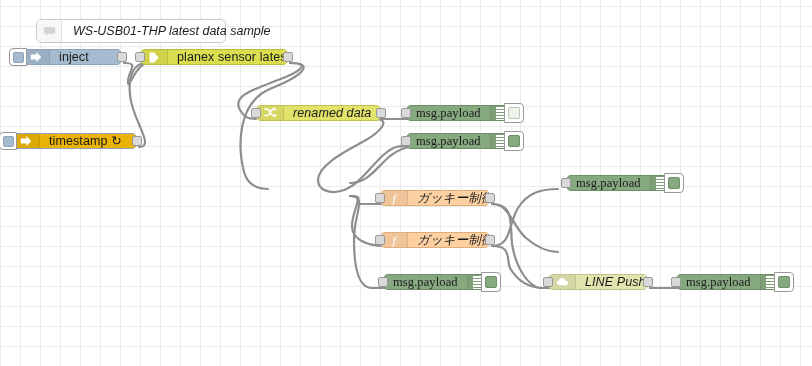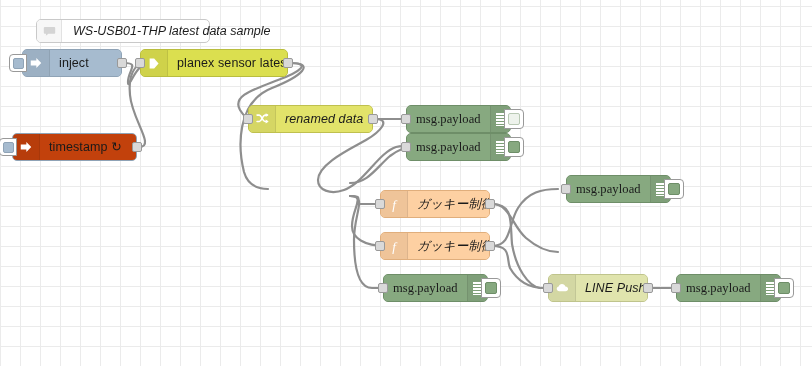--- a/index.html
+++ b/index.html
@@ -31,21 +31,21 @@
     stroke: #8e8e8e;
     stroke-width: 2.2;
     stroke-linecap: round;
   }
 
   
   .node {
     position: absolute;
     display: flex;
     align-items: stretch;
-    height: 28px;
+    height: 16px;
     border-radius: 5px;
     border: 1px solid #999999;
     overflow: visible;
   }
   .node .body {
     display: flex;
     align-items: center;
     flex: 1 1 auto;
     border-radius: 4px;
     overflow: hidden;
@@ -214,21 +214,21 @@
 
     <path class="wire" d="M492,204 C 514,204 510,222 512,244 C 516,268 528,286 540,288 C 546,288 550,288 554,288"></path>
 
     <path class="wire" d="M492,246 C 512,246 508,224 518,208 C 528,192 542,189 558,189"></path>
 
     <path class="wire" d="M492,246 C 512,246 506,258 510,268 C 518,282 530,288 544,288 C 550,288 552,288 556,288"></path>
 
     <path class="wire" d="M650,288 C 664,288 670,288 682,288"></path>
   </svg>
 
-  <div class="comment" style="left:36px; top:19px; width:174px;">
+  <div class="comment" style="left:36px; top:19px; width:190px;">
     <div class="c-icon">
       <svg class="gly" width="13" height="13" viewBox="0 0 16 16">
         <path d="M2.2 2.4h11.6c.8 0 1.2.5 1.2 1.2v6c0 .7-.5 1.2-1.2 1.2H6.6l-3.1 2.5.3-2.5H2.2c-.8 0-1.2-.5-1.2-1.2v-6c0-.7.4-1.2 1.2-1.2z" fill="#d4d4d4"></path>
       </svg>
     </div>
     <div class="c-label">WS-USB01-THP latest data sample</div>
   </div>
 
   <div class="node n-inject" style="left:22px; top:49px; width:100px;">
     <div class="inject-btn">
@@ -242,21 +242,21 @@
       </div>
       <div class="label">inject</div>
     </div>
     <div class="port out"></div>
   </div>
 
   <div class="node n-inject" style="left:12px; top:133px; width:125px;">
     <div class="inject-btn">
         <i></i>
       </div>
-    <div class="body" style="background:#c2410c;">
+    <div class="body" style="background:#eab308;">
       <div class="icon-box">
         <svg class="gly" width="14" height="14" viewBox="0 0 16 16">
           <path d="M2 5.2h6.4V2.4L14 8l-5.6 5.6v-2.8H2z" fill="#ffffff"></path>
         </svg>
       </div>
       <div class="label">timestamp ↻</div>
     </div>
     <div class="port out"></div>
   </div>
 
@@ -266,21 +266,21 @@
       <div class="icon-box">
         <svg class="gly" width="14" height="15" viewBox="0 0 16 16">
           <path d="M3 2.2h5.2L13.2 8l-5 5.8H3z" fill="#ffffff"></path>
         </svg>
       </div>
       <div class="label">planex sensor latest</div>
     </div>
     <div class="port out"></div>
   </div>
 
-  <div class="node n-change" style="left:248px; top:105px; width:125px;text-align:center;">
+  <div class="node n-change" style="left:256px; top:105px; width:125px;text-align:center;">
     <div class="port in"></div>
     <div class="body" style="background:#e2e36a;">
       <div class="icon-box">
         <svg class="gly" width="15" height="15" viewBox="0 0 16 16">
           <g stroke="#ffffff" stroke-width="1.7" fill="none" stroke-linecap="round">
             <path d="M2.2 3.3h2.4c1.4 0 2 1.3 3 3.4s1.6 3.4 3 3.4h2.4"></path>
             <path d="M2.2 10.1h2.4c1.4 0 2-1.3 3-3.4s1.6-3.4 3-3.4h2.4"></path>
           </g>
           <path d="M11.4 1.2L14.6 3.3 11.4 5.4z" fill="#ffffff"></path>
           <path d="M11.4 8.0L14.6 10.1 11.4 12.2z" fill="#ffffff"></path>

